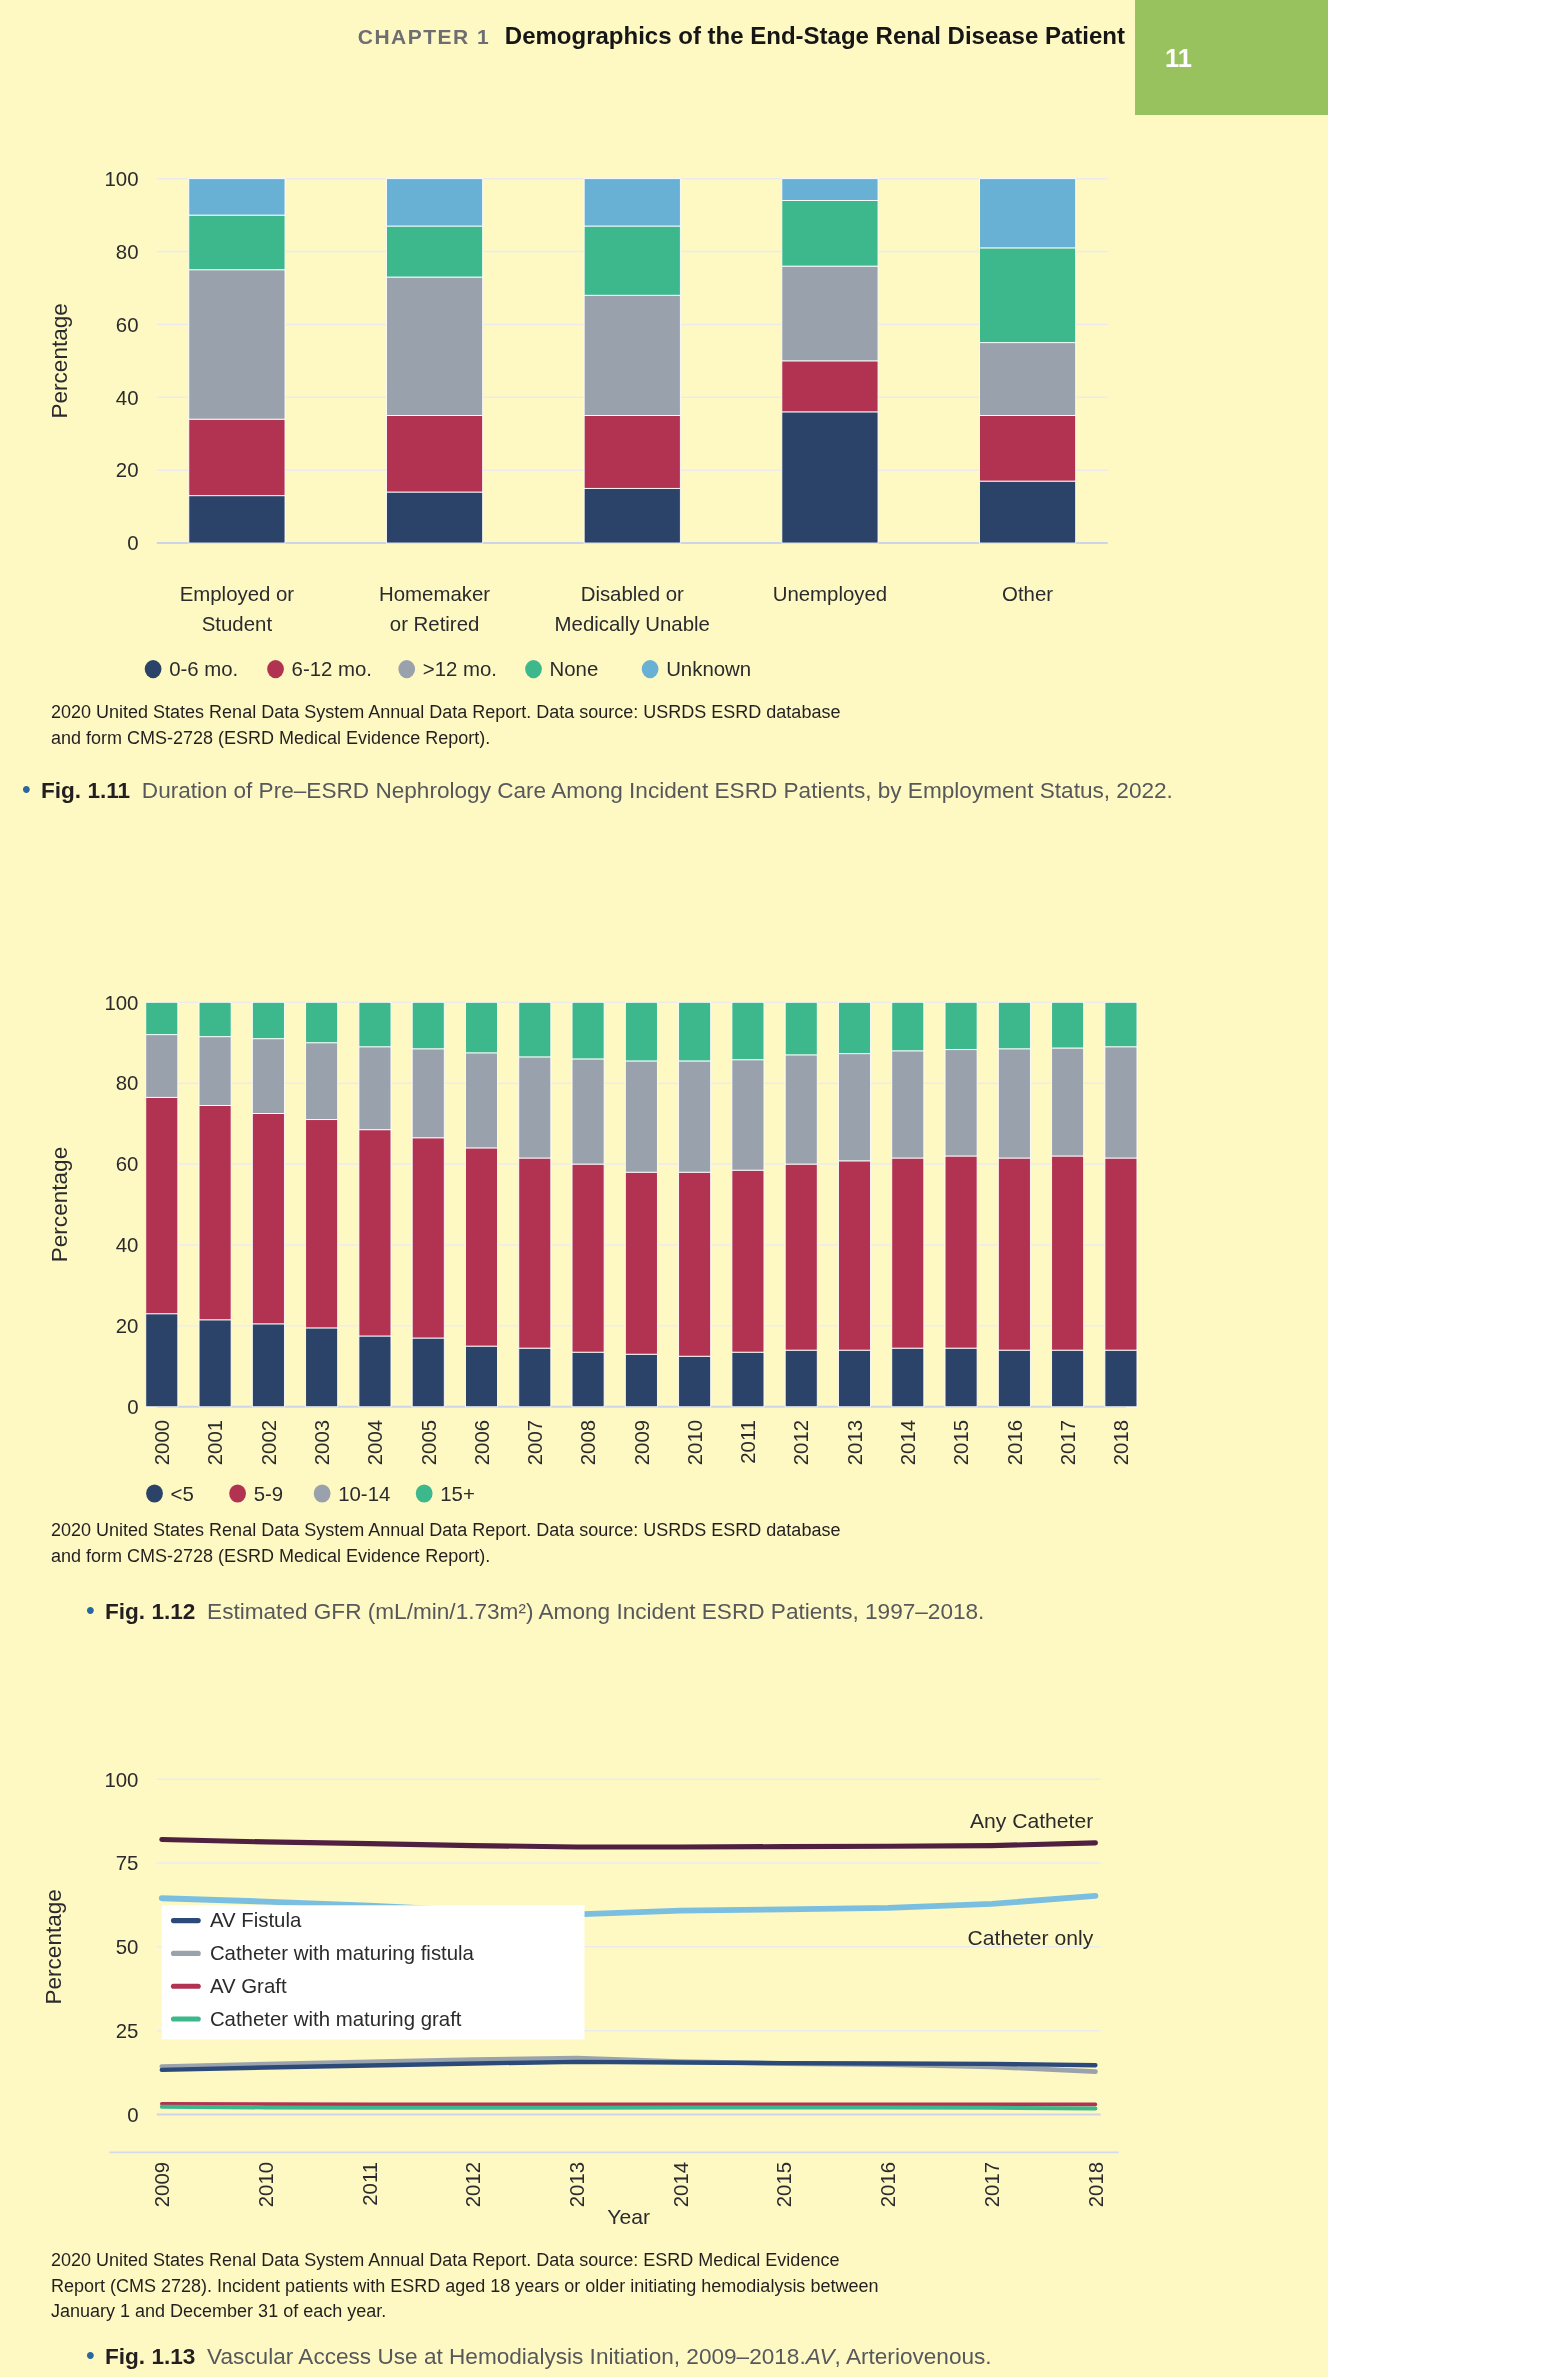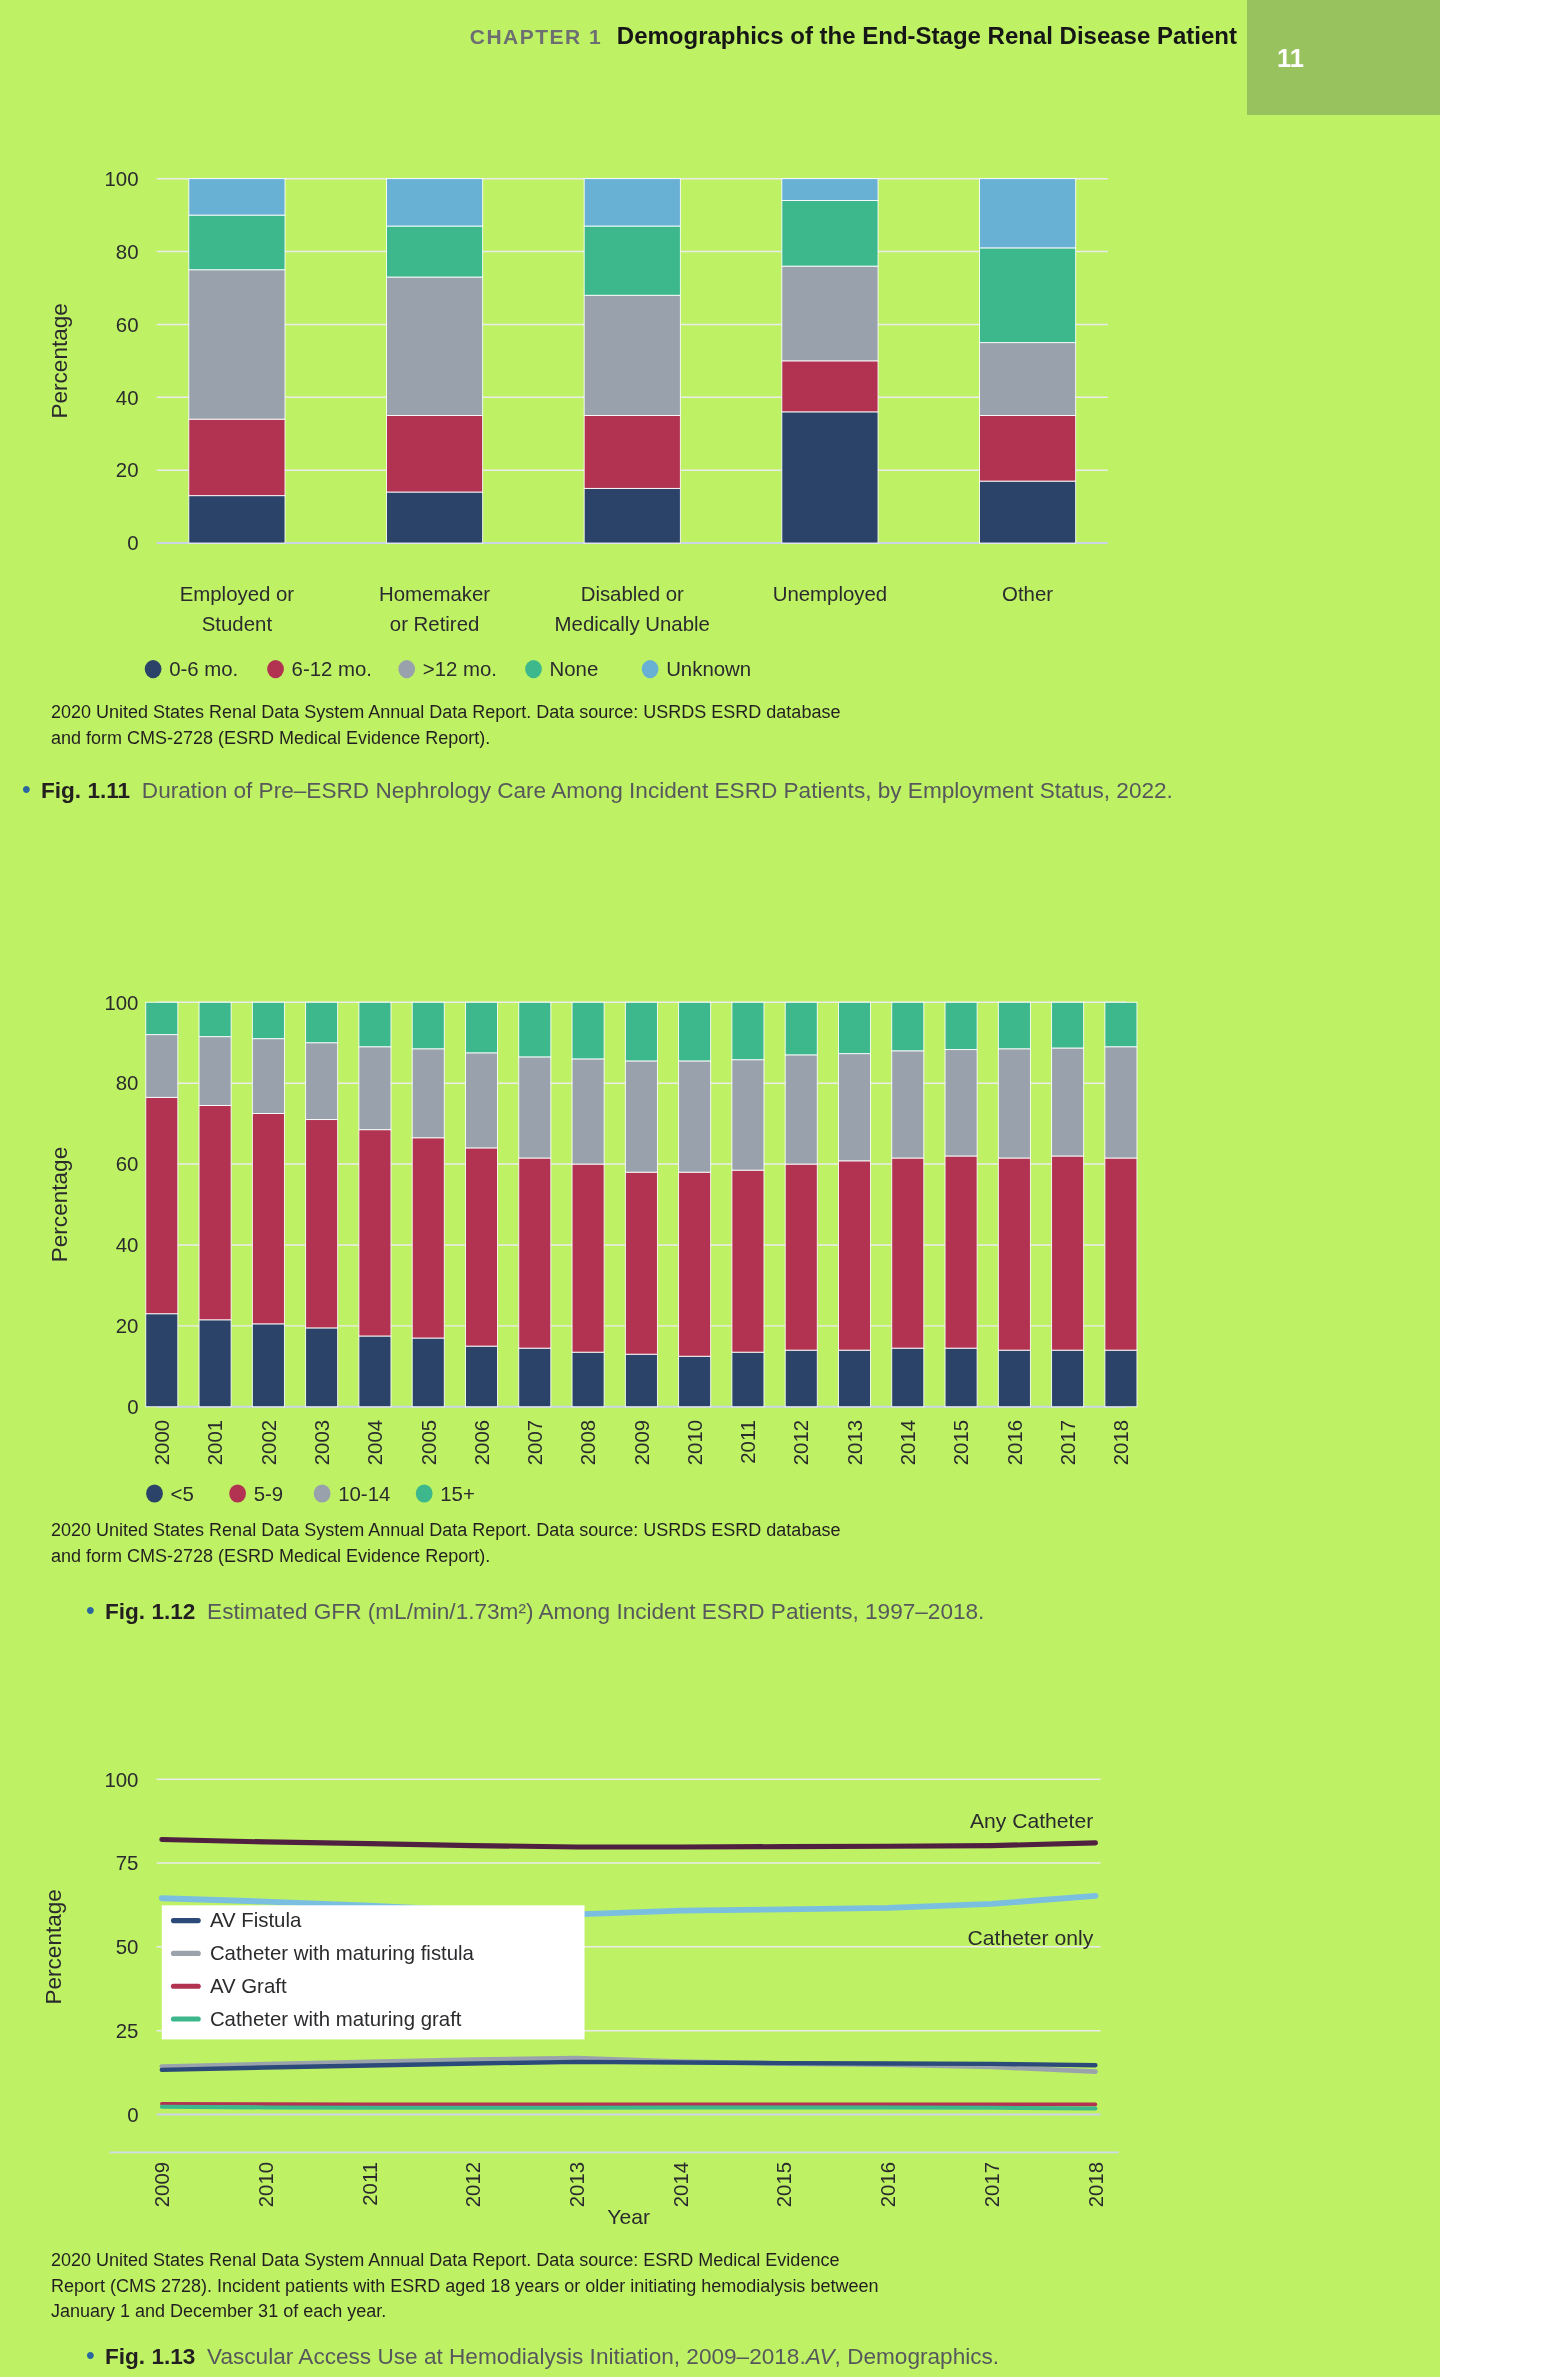--- a/index.html
+++ b/index.html
@@ -1,16 +1,16 @@
 <!DOCTYPE html>
 <html style="font-size:11.7px"><head>
 <meta charset="utf-8">
 <style>
   html,body{margin:0;padding:0;background:#ffffff;}
-  .page{position:relative;width:1440px;height:2377px;background:#bef264;overflow:hidden;
+  .page{position:relative;width:1328px;height:2377px;background:#fef9c3;overflow:hidden;
         font-family:"Liberation Sans", sans-serif;color:#231f20;}
   
   .header-text{position:absolute;top:22px;right:203px;white-space:nowrap;}
   .chapter{font-size:21px;font-weight:600;color:#6d6e71;letter-spacing:1.5px;margin-right:14.6px;}
   .doc-title{font-size:24px;font-weight:700;color:#161616;}
   .pagebox{position:absolute;top:0;right:0;width:193px;height:115px;background:#98c25e;}
   .pagenum{position:absolute;left:18px;top:44px;font-size:25.5px;font-weight:700;color:#ffffff;margin-left:12px;}
   
   .chart-svg{position:absolute;left:0;}
   #fig-1-11-svg{top:124px;}
@@ -285,16 +285,16 @@
         <text x="288" y="423" text-anchor="start" font-size="28" fill="#2b2b2e" font-weight="400">Catheter with maturing graft</text>
       </g>
       <g>
         <text x="1500" y="151.5" text-anchor="end" font-size="29" fill="#2b2b2e" font-weight="400">Any Catheter</text>
         <text x="1500" y="312.5" text-anchor="end" font-size="29" fill="#2b2b2e" font-weight="400">Catheter only</text>
       </g>
     </svg>
   <div class="source-note" id="source-3">2020 United States Renal Data System Annual Data Report. Data source: ESRD Medical Evidence
 Report (CMS 2728). Incident patients with ESRD aged 18 years or older initiating hemodialysis between
 January 1 and December 31 of each year.</div>
-  <div class="caption" id="caption-3"><span class="bullet">•</span><span class="figlabel">Fig. 1.13</span><span>Vascular Access Use at Hemodialysis Initiation, 2009–2018.</span><span class="cap-italic">AV</span><span>, Demographics.</span></div>
+  <div class="caption" id="caption-3"><span class="bullet">•</span><span class="figlabel">Fig. 1.13</span><span>Vascular Access Use at Hemodialysis Initiation, 2009–2018.</span><span class="cap-italic">AV</span><span>, Arteriovenous.</span></div>
 
 </div>
 
 
 </body></html>

